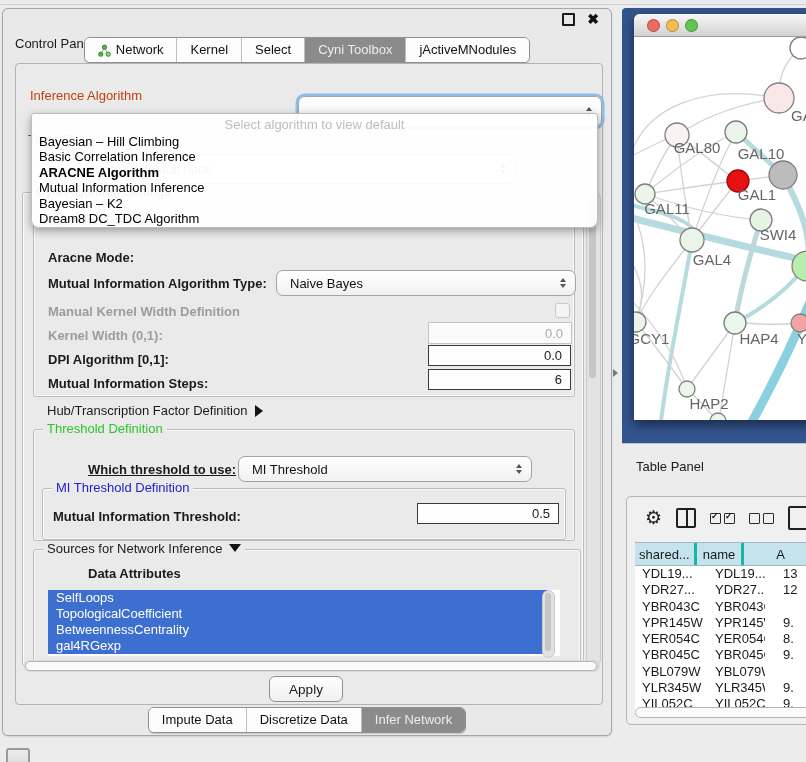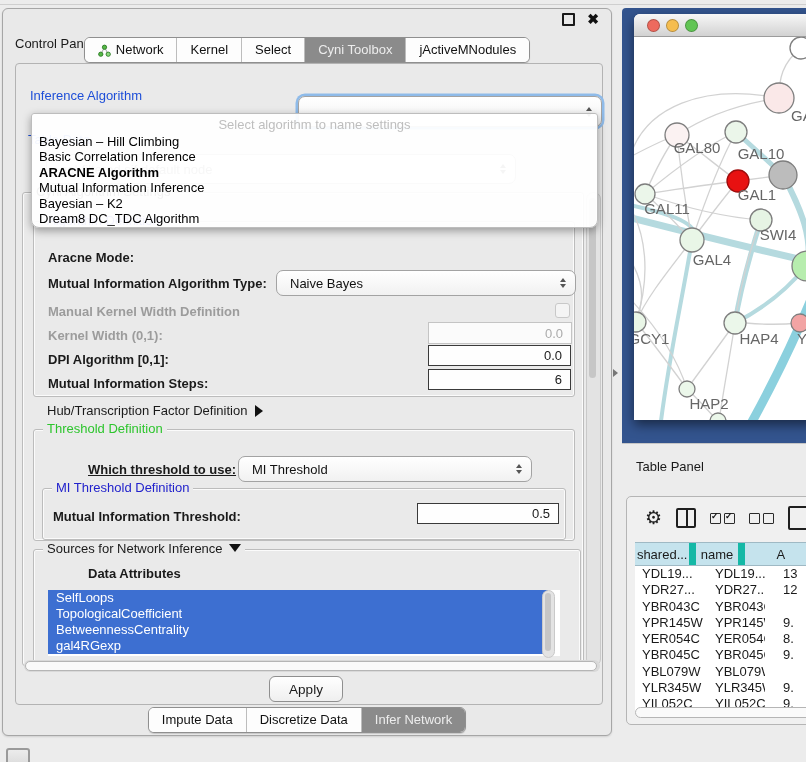--- a/index.html
+++ b/index.html
@@ -30,21 +30,21 @@
     align-items:center;gap:5px;border-right:1px solid #BDBDBD;white-space:nowrap;}
   .tab:last-child{border-right:none;}
   .tab.sel{background:var(--sel-tab,#8B8B8B);color:#EDEDED;}
   .tabicon{display:inline-block;}
 
   
   #content{left:14px;top:62px;width:586px;height:640px;background:#EAEAEA;
     border:1px solid #B3B3B3;border-radius:4px;}
 
   
-  .ghost-label{color:#1d4ed8;}
+  .ghost-label{color:#c2410c;}
   .combo{background:linear-gradient(#FFFFFF,#F1F1F1);border:1px solid #A3A3A3;border-radius:7px;
     display:flex;align-items:center;position:absolute;}
   .combo .cval{padding-left:13px;color:#111;}
   .spin{position:absolute;right:9px;top:50%;transform:translateY(-50%);display:flex;flex-direction:column;gap:2px;align-items:center;}
   .spin i{display:block;width:0;height:0;border-left:3.5px solid transparent;border-right:3.5px solid transparent;}
   .spin .up{border-bottom:4px solid #555;}
   .spin .dn{border-top:4px solid #555;}
   .focus-ring{box-shadow:0 0 0 2.5px #8FBBE9;}
 
   
@@ -112,21 +112,21 @@
   .tp-toolbar{position:absolute;left:0;top:0;width:100%;height:42px;display:flex;align-items:center;gap:14px;padding-left:18px;}
   .gear{font-size:19px;color:#1f1f1f;line-height:20px;}
   .split-ic{width:16px;height:16px;border:2px solid #1f1f1f;border-radius:2px;position:relative;}
   .split-ic:before{content:"";position:absolute;left:50%;top:0;width:2px;height:100%;background:#1f1f1f;}
   .cb-pair{display:flex;gap:3px;}
   .cb{width:9px;height:9px;border:1.5px solid #2a2a2a;border-radius:1px;position:relative;}
   .cb.ck:before{content:"✓";position:absolute;left:0px;top:-3px;font-size:9px;font-weight:bold;color:#111;}
   .doc-ic{width:22px;height:20px;border:2px solid #1f1f1f;border-radius:2px;}
   .tp-table{position:absolute;left:8px;top:45px;width:200px;}
   .thead{display:flex;height:22px;background:var(--th-blue,#C5E3ED);border-top:1px solid #9FB9C4;border-bottom:1px solid #9FB9C4;}
-  .th{display:flex;align-items:center;justify-content:center;border-right:7px solid #14b8a6;overflow:hidden;white-space:nowrap;}
+  .th{display:flex;align-items:center;justify-content:center;border-right:3px solid #14b8a6;overflow:hidden;white-space:nowrap;}
   .tr{display:flex;height:16.3px;line-height:16.3px;background:#FFF;}
   .td{overflow:hidden;white-space:nowrap;}
   .c1{width:74px;}.c2{width:56px;}.c3{width:70px;}
   .tr .c1{padding-left:7px;width:67px;}
   .tr .c2{padding-left:6px;width:50px;}
   .tr .c3{padding-left:18px;width:52px;}
   .tp-hscroll{position:absolute;left:8px;top:209px;width:178px;height:12px;}
 </style>
 </head>
 <body>
@@ -181,21 +181,21 @@
       <span class="lbl ghost-label" style="left:12px;top:68px;z-index:2;">Table Data</span>
       <div class="combo" style="left:30px;top:90px;width:468px;height:28px;z-index:2;">
         <span class="cval" style="color:#6F6F6F;">gal-filtered sif default node</span>
         <span class="spin">
             <i class="up"></i>
             <i class="dn"></i>
           </span>
       </div>
 
       <div class="abs" id="algo-dropdown">
-        <div class="dd-prompt">Select algorithm to name settings</div>
+        <div class="dd-prompt">Select algorithm to view default</div>
         <div>
             <div class="dd-item">Bayesian – Hill Climbing</div>
             <div class="dd-item">Basic Correlation Inference</div>
             <div class="dd-item sel">ARACNE Algorithm</div>
             <div class="dd-item">Mutual Information Inference</div>
             <div class="dd-item">Bayesian – K2</div>
             <div class="dd-item">Dream8 DC_TDC Algorithm</div>
           </div>
       </div>
 

